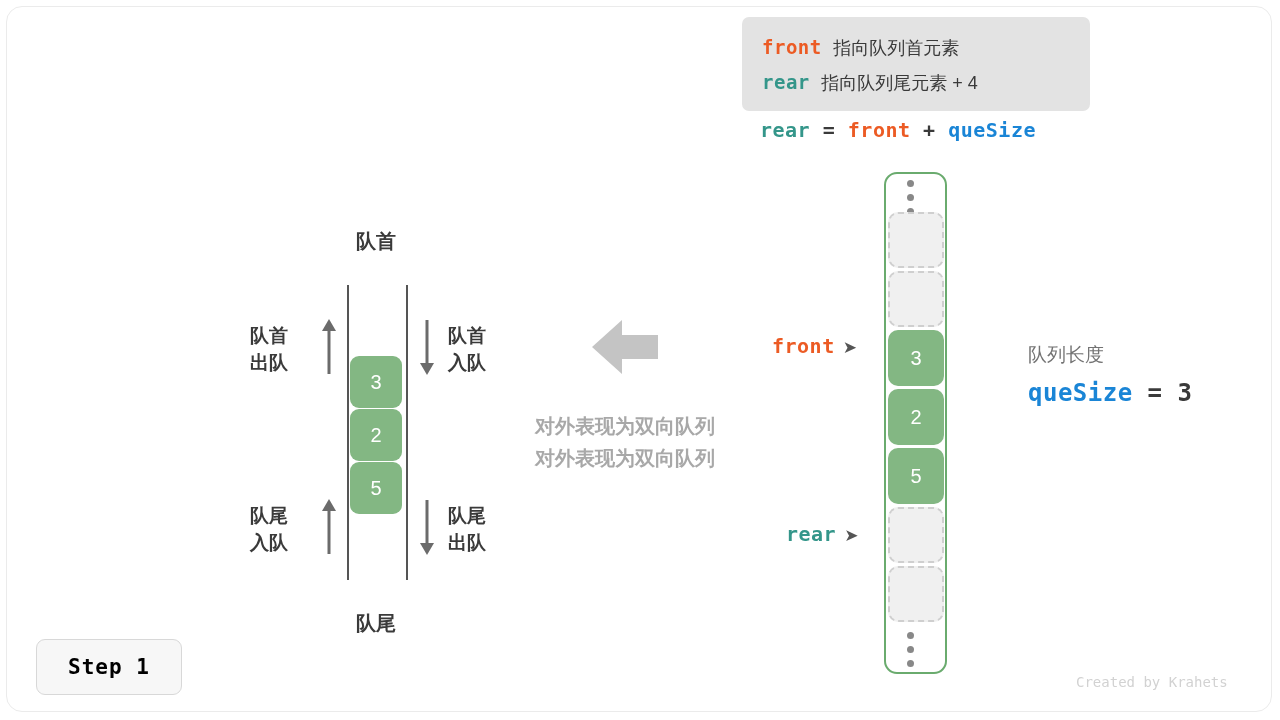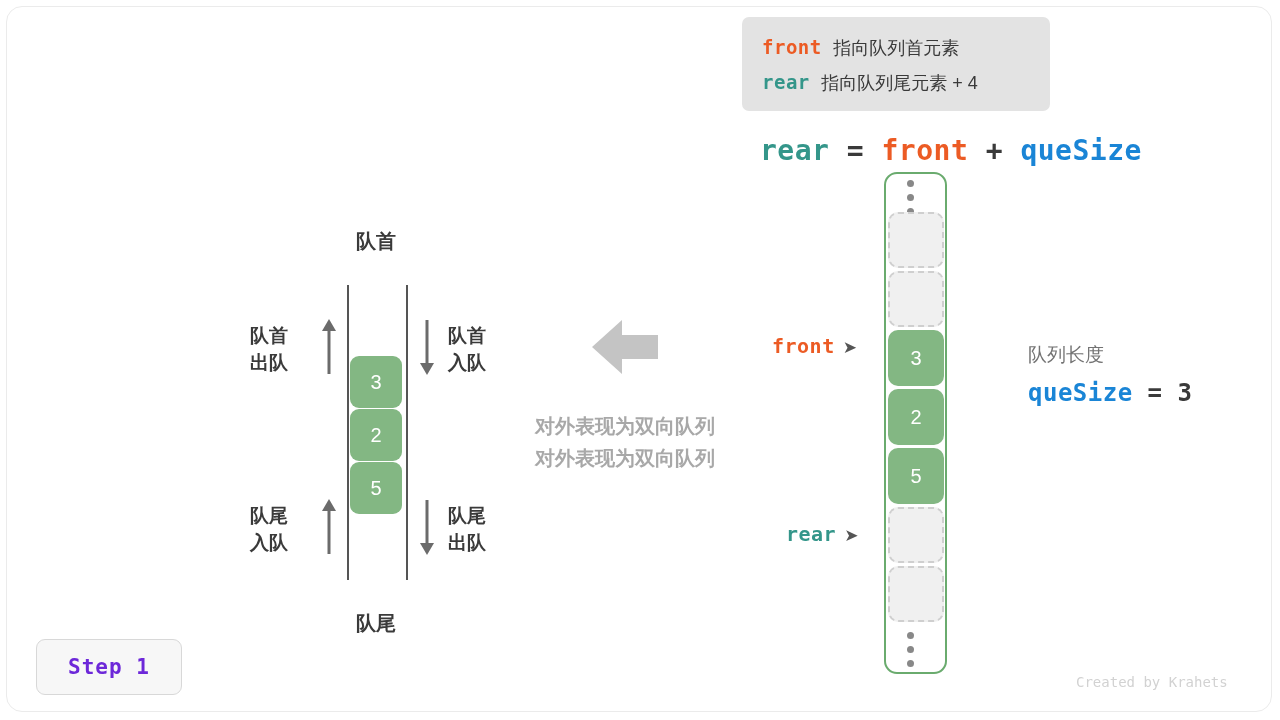--- a/index.html
+++ b/index.html
@@ -29,21 +29,21 @@
     box-sizing: border-box;
     background: #fff;
   }
 
   .abs { position: absolute; }
 
   
   #info-box {
     left: 742px;
     top: 17px;
-    width: 308px;
+    width: 348px;
     height: 94px;
     background: #e3e3e3;
     border-radius: 7px;
     box-sizing: border-box;
     padding: 13px 0 0 20px;
   }
   .info-line {
     font-family: "DejaVu Sans Mono", "Liberation Mono", monospace;
     font-size: 19px;
     line-height: 34px;
@@ -57,26 +57,25 @@
     font-family: "Liberation Sans", "DejaVu Sans", sans-serif;
     font-size: 18px;
     color: #3a3a3a;
     font-weight: normal;
   }
 
   #formula {
     left: 760px;
     top: 118px;
     font-family: "DejaVu Sans Mono", "Liberation Mono", monospace;
-    font-size: 28px;
+    font-size: 20px;
     font-weight: bold;
     color: #3a3a3a;
     white-space: nowrap;
     letter-spacing: 0.5px;
-    margin-top: 16px;
   }
 
   
   #label-head {
     left: 330px; top: 228px; width: 92px;
     text-align: center;
     font-size: 20px; font-weight: bold; color: #3a3a3a;
   }
   #label-tail {
     left: 330px; top: 610px; width: 92px;
@@ -199,21 +198,21 @@
   
   #step-badge {
     left: 36px; top: 639px;
     width: 146px; height: 56px;
     background: #f7f7f7;
     border: 1px solid #d8d8d8;
     border-radius: 9px;
     box-sizing: border-box;
     display: flex; align-items: center; justify-content: center;
     font-family: "DejaVu Sans Mono", "Liberation Mono", monospace;
-    font-size: 21px; font-weight: bold; color: #6d28d9;
+    font-size: 21px; font-weight: bold; color: #000000;
     letter-spacing: 1px;
   }
 
   #watermark {
     left: 1076px; top: 674px;
     font-family: "DejaVu Sans Mono", "Liberation Mono", monospace;
     font-size: 14px;
     color: #d2d2d2;
     white-space: nowrap;
   }

